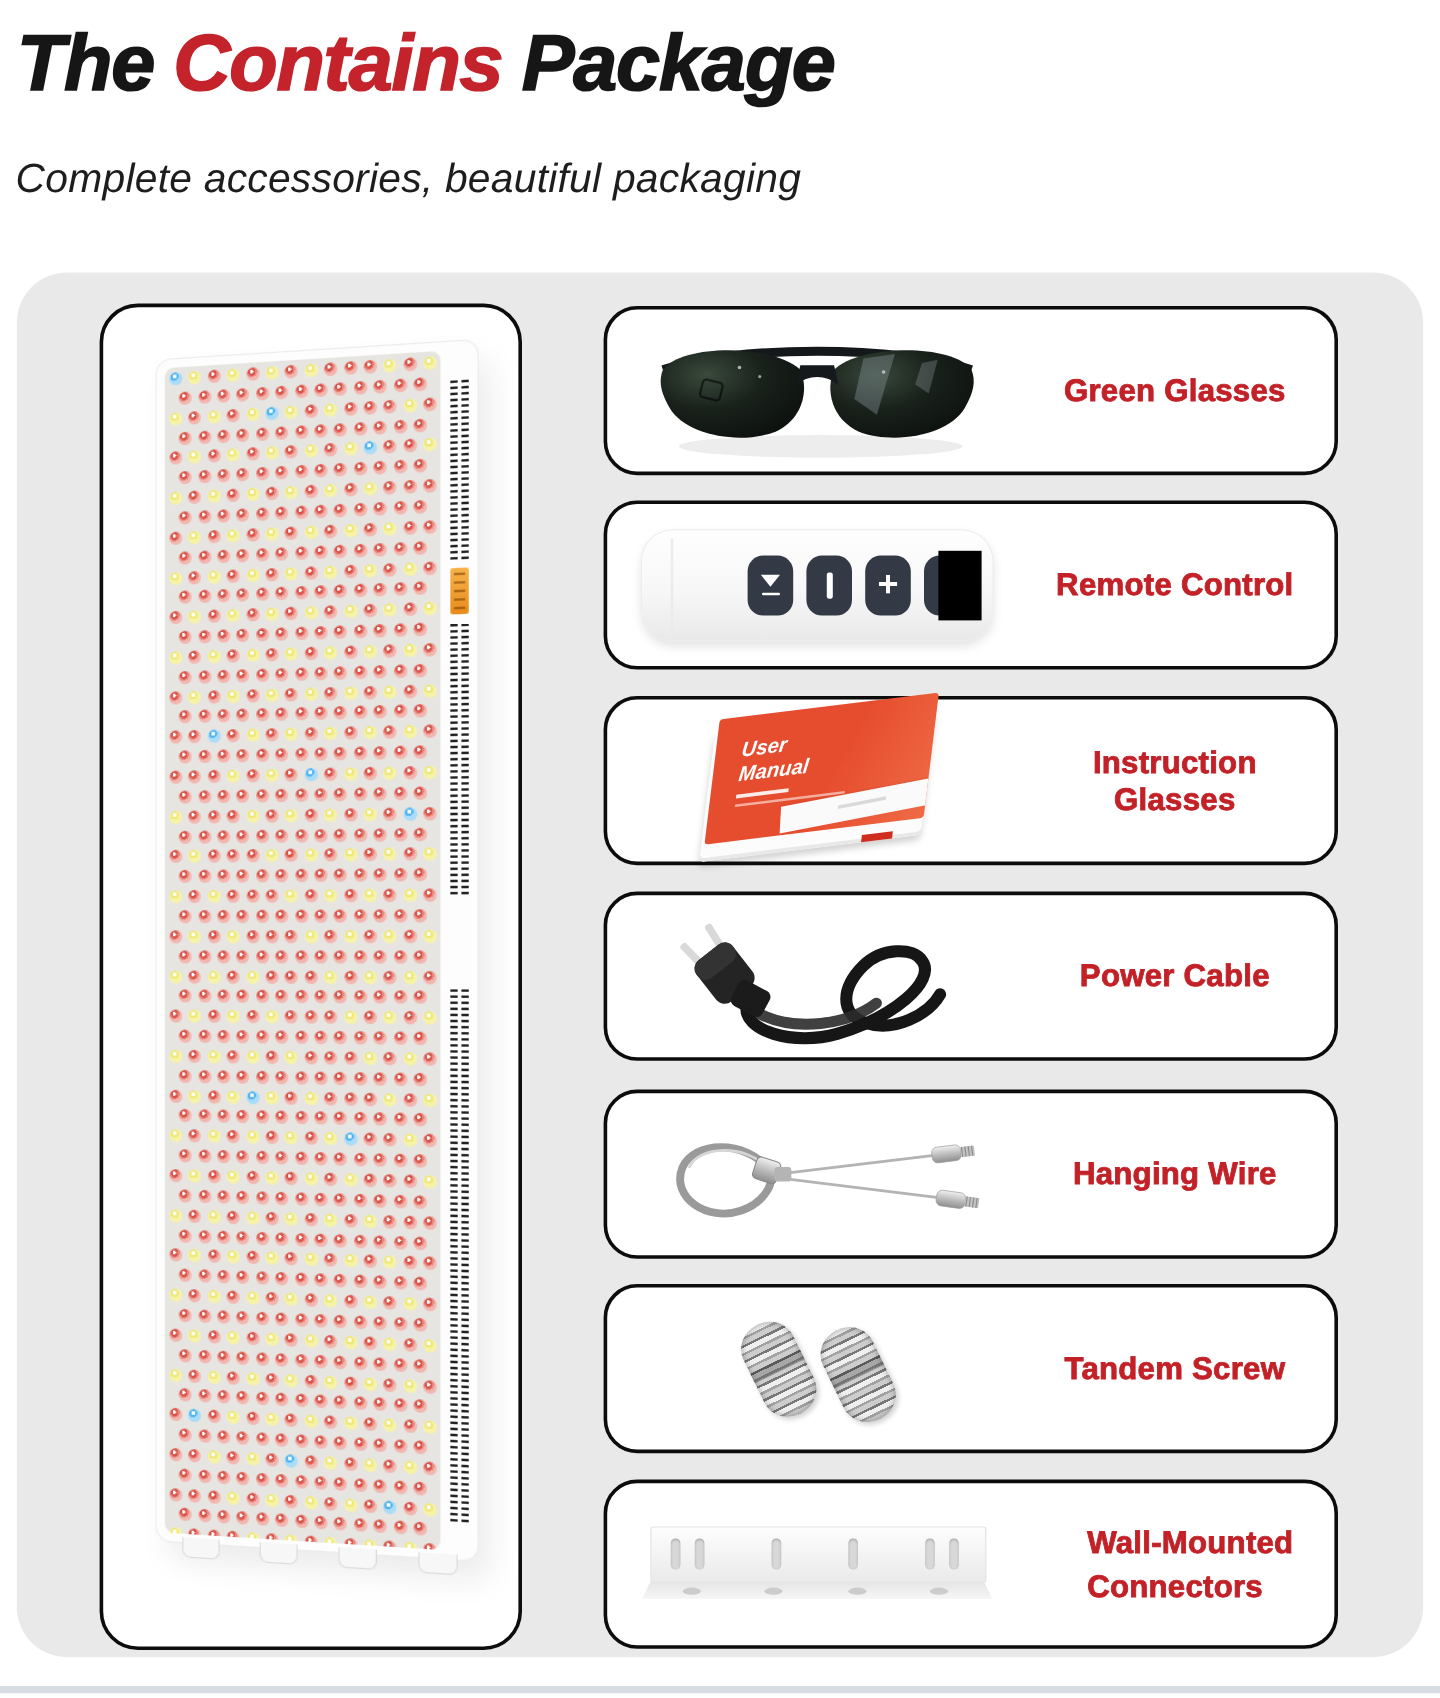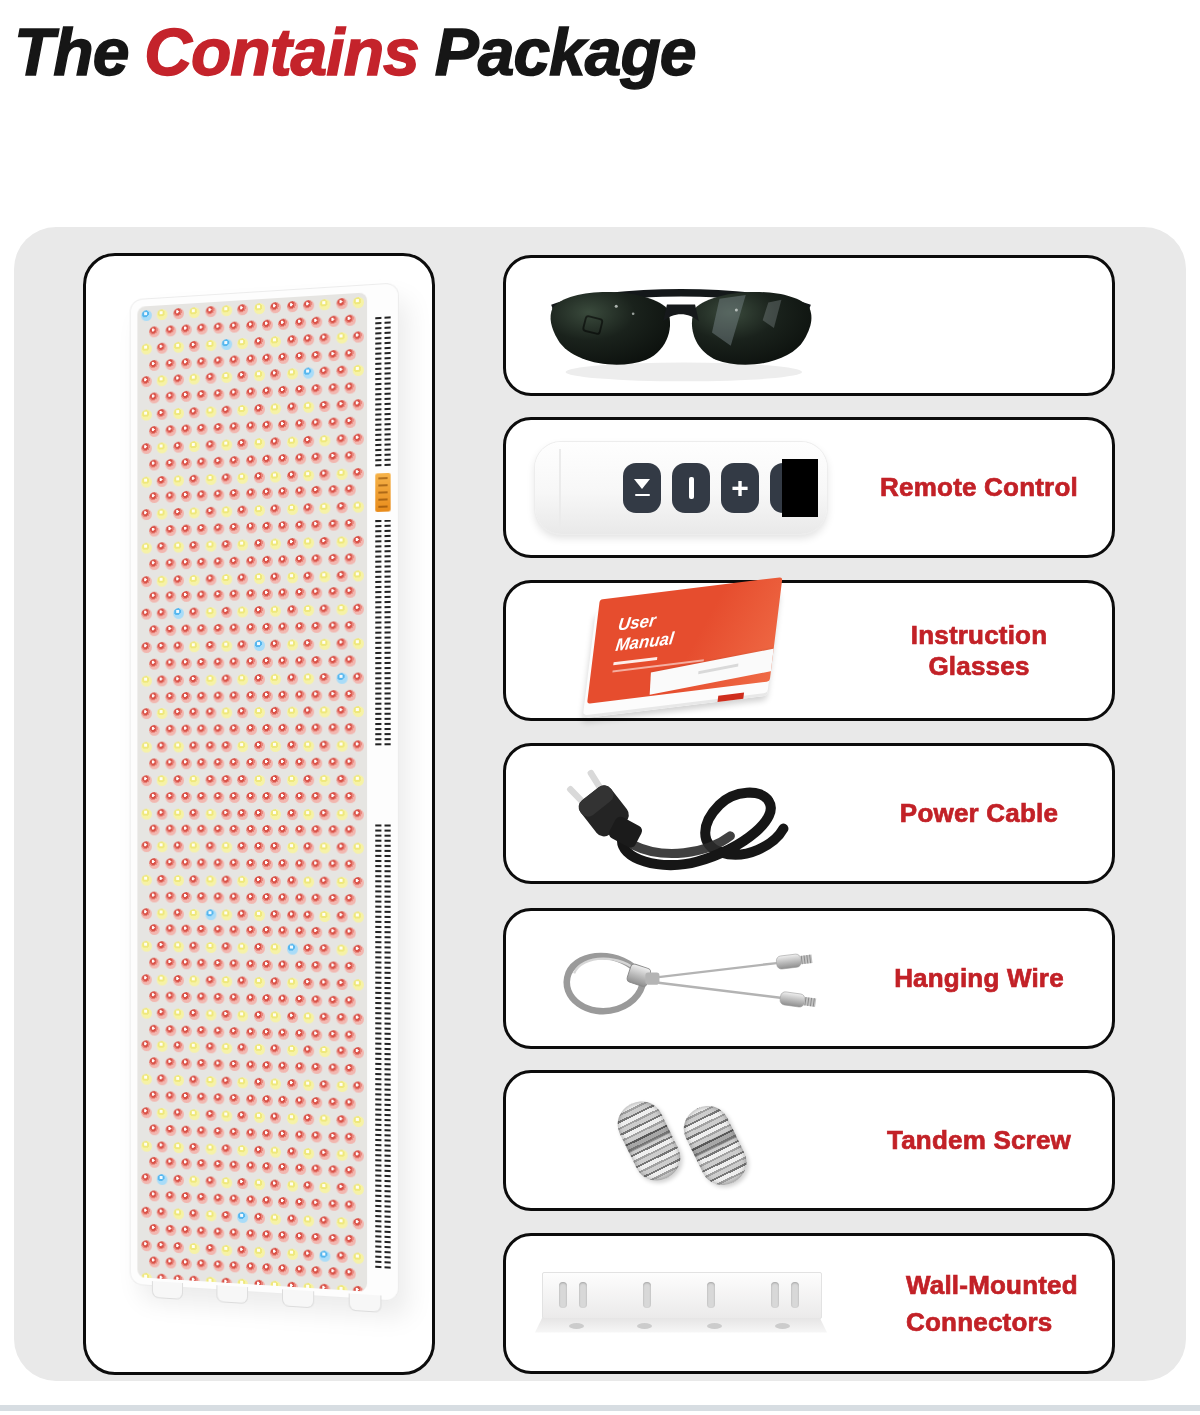--- a/index.html
+++ b/index.html
@@ -109,20 +109,21 @@
 
   .bottom-strip{position:absolute;left:0;right:0;top:1405px;height:6px;background:var(--bottom-strip,#d7dde2);}
 </style>
 </head>
 <body>
 
 <div class="page">
 
   <div class="title"><span class="w">The</span><span class="w hl">Contains</span><span class="w">Package</span></div>
 
+  <div class="subtitle">Complete accessories, beautiful packaging</div>
 
   <div class="contents">
 
     <div class="card equip-card">
       <div class="equip-wrap">
         <div class="equip-body">
           <div class="equip-face">
               <div class="led" style="left: 4px; top: 4px; background: radial-gradient(circle at 40% 33%, rgb(242, 250, 255) 0px, rgb(242, 250, 255) 1.6px, rgb(85, 182, 238) 1.6px, rgb(85, 182, 238) 3.5px, rgb(169, 220, 248) 3.5px, rgb(169, 220, 248) 5.6px);"></div>
               <div class="led" style="left: 20.4px; top: 4px; background: radial-gradient(circle at 40% 33%, rgb(255, 254, 242) 0px, rgb(255, 254, 242) 1.6px, rgb(239, 232, 123) 1.6px, rgb(239, 232, 123) 3.7px, rgb(246, 242, 166) 3.7px, rgb(246, 242, 166) 5.6px);"></div>
               <div class="led" style="left: 36.8px; top: 4px; background: radial-gradient(circle at 38% 32%, rgb(255, 255, 255) 0px, rgb(255, 255, 255) 1.6px, rgb(217, 81, 71) 1.6px, rgb(217, 81, 71) 3.3px, rgb(232, 133, 124) 3.3px, rgb(232, 133, 124) 4.5px, rgb(242, 182, 175) 4.5px, rgb(242, 182, 175) 5.6px);"></div>
@@ -949,20 +950,21 @@
           <path d="M292,46 C274,22 192,24 170,46 C162,64 168,90 192,101 C224,113 272,104 286,80 C294,66 296,56 292,46 Z" fill="url(#lensG)"></path>
           <path d="M140,42 L170,42 L174,60 C163,50 147,50 136,60 Z" fill="#16191b"></path>
           <path d="M196,36 L224,32 L208,86 L188,72 Z" fill="#7d8a8f" opacity="0.45"></path>
           <path d="M248,40 l14,-3 -8,30 -12,-8 Z" fill="#9aa6aa" opacity="0.3"></path>
           <rect x="52" y="56" width="18" height="16" rx="3" transform="rotate(14 61 64)" fill="none" stroke="#000" stroke-width="2" opacity="0.55"></rect>
           <circle cx="86" cy="44" r="1.6" fill="#cfd6d2" opacity="0.8"></circle>
           <circle cx="104" cy="52" r="1.4" fill="#cfd6d2" opacity="0.7"></circle>
           <circle cx="214" cy="48" r="1.6" fill="#cfd6d2" opacity="0.8"></circle>
         </svg>
       </div>
+      <div class="item-label">Green Glasses</div>
     </div>
 
     <div class="card item-card" style="top:190px;">
       <div class="item-figure">
         <div class="remote">
           <div class="remote-buttons">
             <div class="rbtn">
               <span class="tri"></span>
               <span class="bars"></span>
             </div>

